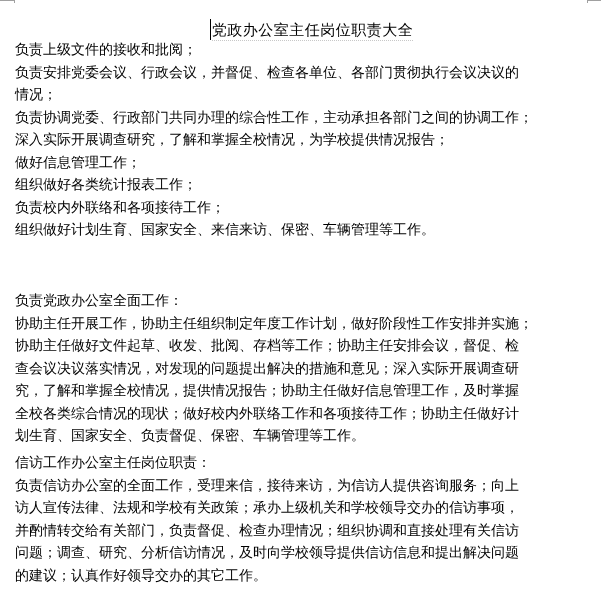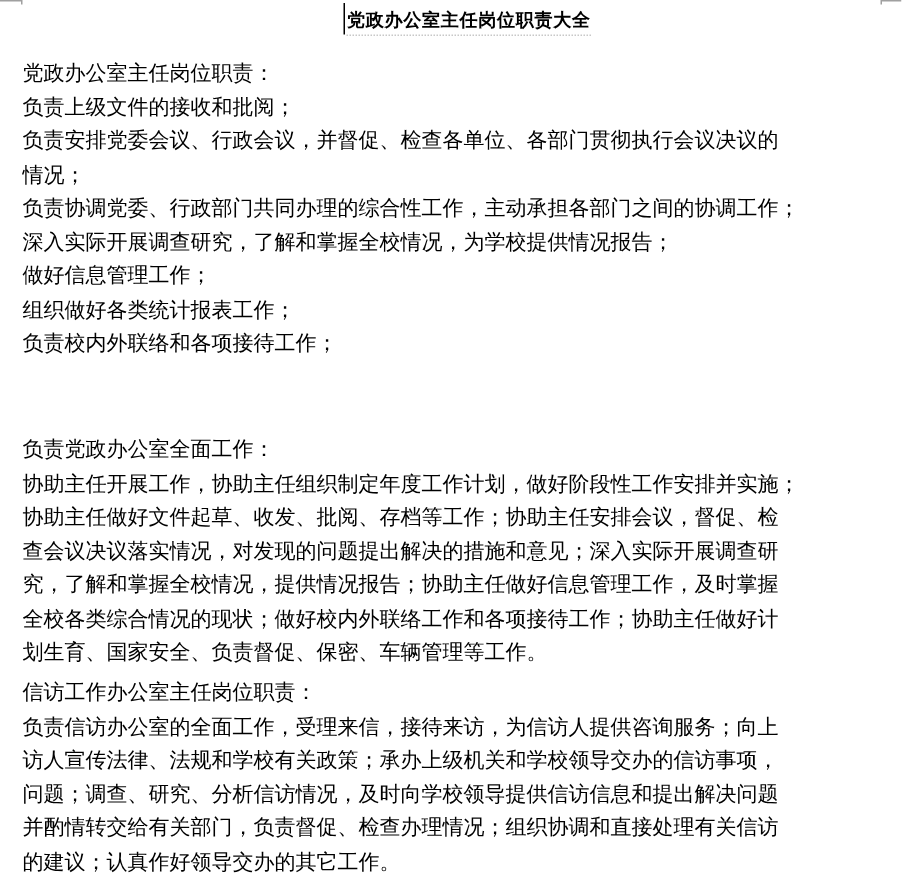--- a/index.html
+++ b/index.html
@@ -33,24 +33,24 @@
     .title-row {
       position: absolute;
       top: 0;
       left: 0;
       width: 575px;
       height: 28px;
       text-align: center;
     }
     .title {
       display: inline-block;
-      margin-top: 3px;
+      margin-top: 20px;
       margin-left: 20px;
-      font-size: 12px;
-      font-weight: bold;
+      font-size: 15px;
+      font-weight: normal;
       line-height: 20px;
       letter-spacing: 0.5px;
       border-bottom: 1px dotted #c8c8c8;
       position: relative;
     }
     .caret {
       position: absolute;
       left: -2px;
       top: -1px;
       width: 1px;
@@ -84,47 +84,47 @@
 <div class="page">
   <div class="title-row">
     <span class="title">
       <span class="caret"></span>
       <span>党政办公室主任岗位职责大全</span>
     </span>
   </div>
 
   <div class="section" style="top:38px;">
     <p>
-      <span class="line">党政办公室主任岗位职责：</span>
       <span class="line">负责上级文件的接收和批阅；</span>
       <span class="line">负责安排党委会议、行政会议，并督促、检查各单位、各部门贯彻执行会议决议的</span>
       <span class="line">情况；</span>
       <span class="line">负责协调党委、行政部门共同办理的综合性工作，主动承担各部门之间的协调工作；</span>
       <span class="line">深入实际开展调查研究，了解和掌握全校情况，为学校提供情况报告；</span>
       <span class="line">做好信息管理工作；</span>
       <span class="line">组织做好各类统计报表工作；</span>
       <span class="line">负责校内外联络和各项接待工作；</span>
+      <span class="line">组织做好计划生育、国家安全、来信来访、保密、车辆管理等工作。</span>
     </p>
   </div>
 
   <div class="section" style="top:289px;">
     <p>
       <span class="line">负责党政办公室全面工作：</span>
       <span class="line">协助主任开展工作，协助主任组织制定年度工作计划，做好阶段性工作安排并实施；</span>
       <span class="line">协助主任做好文件起草、收发、批阅、存档等工作；协助主任安排会议，督促、检</span>
       <span class="line">查会议决议落实情况，对发现的问题提出解决的措施和意见；深入实际开展调查研</span>
       <span class="line">究，了解和掌握全校情况，提供情况报告；协助主任做好信息管理工作，及时掌握</span>
       <span class="line">全校各类综合情况的现状；做好校内外联络工作和各项接待工作；协助主任做好计</span>
       <span class="line">划生育、国家安全、负责督促、保密、车辆管理等工作。</span>
     </p>
   </div>
 
   <div class="section" style="top:451px;">
     <p>
       <span class="line">信访工作办公室主任岗位职责：</span>
       <span class="line">负责信访办公室的全面工作，受理来信，接待来访，为信访人提供咨询服务；向上</span>
       <span class="line">访人宣传法律、法规和学校有关政策；承办上级机关和学校领导交办的信访事项，</span>
+      <span class="line">并酌情转交给有关部门，负责督促、检查办理情况；组织协调和直接处理有关信访</span>
       <span class="line">问题；调查、研究、分析信访情况，及时向学校领导提供信访信息和提出解决问题</span>
-      <span class="line">并酌情转交给有关部门，负责督促、检查办理情况；组织协调和直接处理有关信访</span>
       <span class="line">的建议；认真作好领导交办的其它工作。</span>
     </p>
   </div>
 </div>
 
 </body></html>

